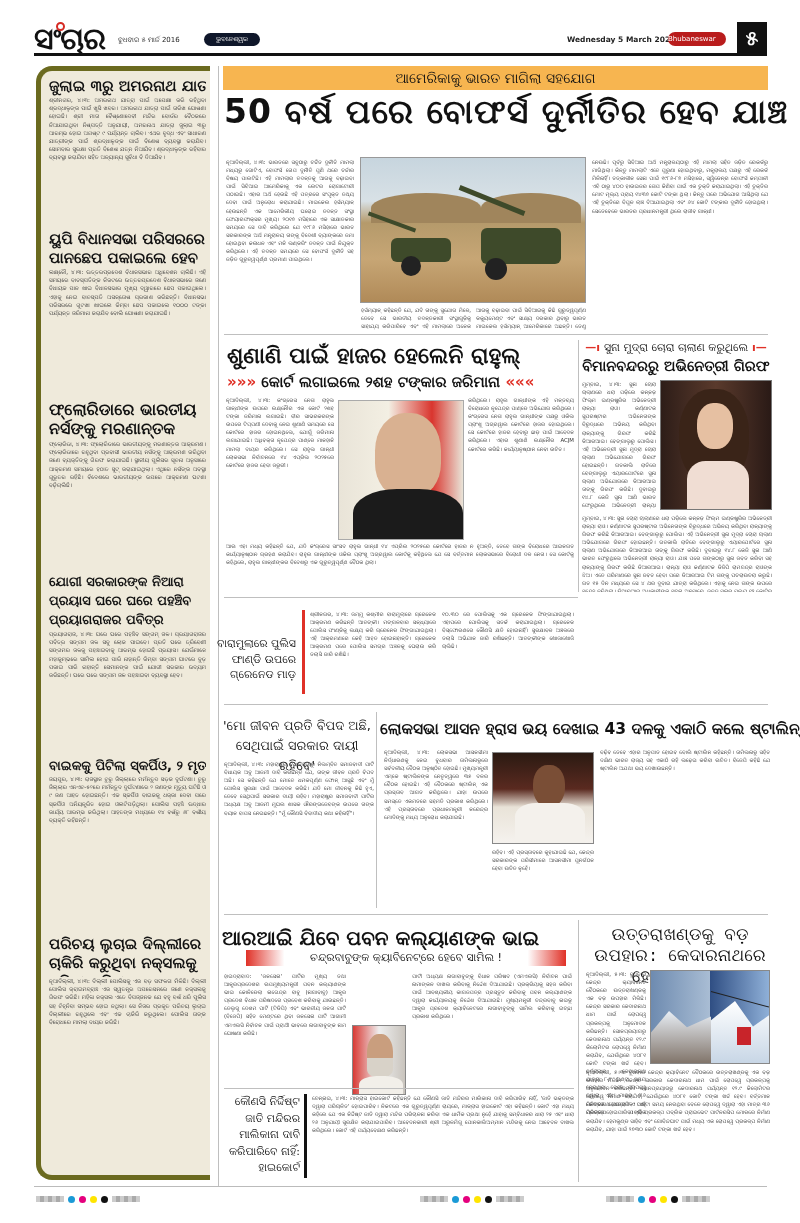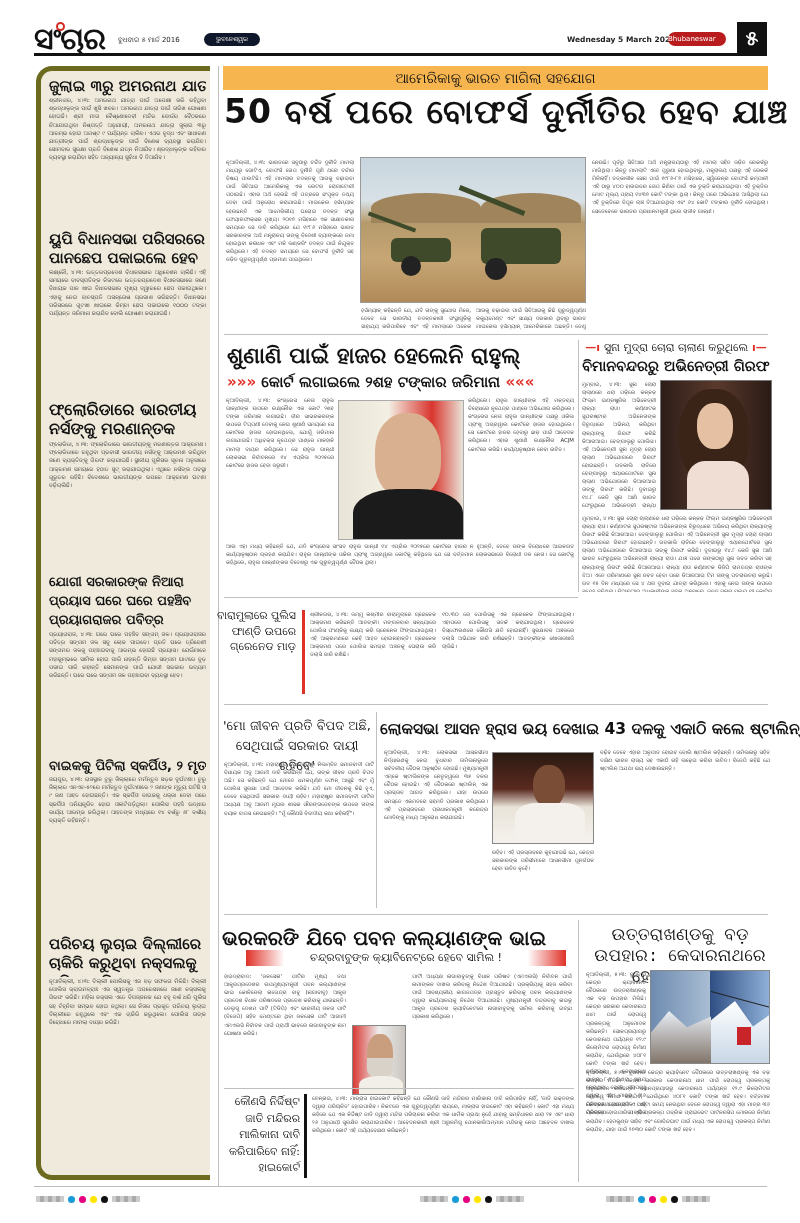--- a/index.html
+++ b/index.html
@@ -62,21 +62,21 @@
   .kedar-photo .cable { position:absolute; left: 60px; top: 20px; width: 60px; height: 1px; background:#222; transform: rotate(15deg); transform-origin:left; }
 
   .h-rahul { position:absolute; left: 227px; top: 342px; width: 290px; font-size: 22px; font-weight: bold; line-height: 28px; white-space: nowrap; }
   .h-rahul-sub { position:absolute; left: 227px; top: 373px; width: 290px; font-size: 15px; font-weight:bold; line-height: 18px; text-align:center; white-space:nowrap; }
   .h-rahul-sub .arr { color:#e03127; font-weight:bold; }
 
   .h-actress-kicker { position:absolute; left: 582px; top: 340px; width: 188px; font-size: 11px; line-height: 16px; text-align:center; white-space: nowrap; }
   .h-actress-kicker .bar { color:#e03127; font-weight:bold; }
   .h-actress { position:absolute; left: 582px; top: 356px; width: 188px; font-size: 14.5px; font-weight:bold; line-height: 20px; text-align:center; white-space: nowrap; }
 
-  .h-baramulla { position:absolute; left: 214px; top: 608px; width: 82px; font-size: 11px; line-height: 15.5px; text-align: right; }
+  .h-baramulla { position:absolute; left: 214px; top: 636px; width: 82px; font-size: 11px; line-height: 15.5px; text-align: right; }
   .red-vbar { position:absolute; width: 3px; background:#e03127; }
 
   .h-life { position:absolute; left: 222px; top: 716px; width: 150px; font-size: 13px; line-height: 20px; text-align:center; white-space: nowrap; }
   .h-stalin { position:absolute; left: 380px; top: 718px; width: 390px; font-size: 15.5px; font-weight:bold; line-height: 22px; white-space: nowrap; text-align:center; }
 
   .h-pawan { position:absolute; left: 222px; top: 925px; width: 350px; font-size: 20px; font-weight: bold; line-height: 26px; white-space:nowrap; }
   .h-pawan-sub { position:absolute; left: 246px; top: 950px; width: 320px; height: 16px; background: linear-gradient(90deg, #e03127 0%, #fff 12%, #fff 88%, #e03127 100%); text-align:center; font-size: 11px; line-height:16px; white-space:nowrap; }
 
   .h-kedar { position:absolute; left: 585px; top: 925px; width: 190px; font-size: 17px; line-height: 21px; text-align:center; white-space:nowrap;font-family:Liberation Mono, monospace; }
 
@@ -198,21 +198,21 @@
 <div class="body" style="left:384px;top:748px;width:104px;height:160px">ନୂଆଦିଲ୍ଲୀ, ୪।୩: ଲୋକସଭା ଆସନସୀମା ନିର୍ଦ୍ଧାରଣକୁ ନେଇ ବୁଧବାର ତାମିଲନାଡୁରେ ସର୍ବଦଳୀୟ ବୈଠକ ଅନୁଷ୍ଠିତ ହୋଇଛି। ମୁଖ୍ୟମନ୍ତ୍ରୀ ଏମ୍‌କେ ଷ୍ଟାଲିନଙ୍କ ନେତୃତ୍ୱରେ ୩୫ ଦଳର ବୈଠକ ହୋଇଛି। ଏହି ବୈଠକରେ ଷ୍ଟାଲିନ୍ ଏକ ପ୍ରସ୍ତାବ ଆଗତ କରିଥିଲେ। ଯାହା ଉପରେ ସମସ୍ତେ ଏକମତରେ ସହମତି ପ୍ରକାଶ କରିଥିଲେ। ଏହି ପ୍ରସ୍ତାବରେ ପ୍ରଧାନମନ୍ତ୍ରୀ ନରେନ୍ଦ୍ର ମୋଦିଙ୍କୁ ମଧ୍ୟ ଅନୁରୋଧ କରାଯାଇଛି।</div>
 <div class="photo stalin-photo">
   <div class="face"></div>
   <div class="shirt"></div>
 </div>
 <div class="body" style="left:492px;top:848px;width:102px;height:60px">ରହିବ। ଏହି ପ୍ରସ୍ତାବରେ କୁହାଯାଇଛି ଯେ, କେନ୍ଦ୍ର ସରକାରଙ୍କ ପରିସୀମାରେ ଆସନସୀମା ପୁନର୍ଗଠନ ହେବା ଉଚିତ ନୁହେଁ।</div>
 <div class="body" style="left:600px;top:748px;width:170px;height:160px">ବଢ଼ିବ ତେବେ ଏହାର ଅନୁପାତ ହୋଇବ ବୋଲି ଷ୍ଟାଲିନ କହିଛନ୍ତି। ତାମିଲନାଡୁ ସହିତ ଦକ୍ଷିଣ ଭାରତ ରାଜ୍ୟ ସହ ଏକାଠି ରହି ଲଢ଼େଇ କରିବା ଉଚିତ। ବିଜେପି କହିଛି ଯେ ଷ୍ଟାଲିନ ଅଯଥା ଭୟ ଦେଖାଉଛନ୍ତି।</div>
 
 <div class="hrule" style="left:224px;top:914px;width:544px"></div>
 
-<div class="h-pawan">ଭରକରଙି ଯିବେ ପବନ କଲ୍ୟାଣଙ୍କ ଭାଇ</div>
+<div class="h-pawan">ଆରଆଇି ଯିବେ ପବନ କଲ୍ୟାଣଙ୍କ ଭାଇ</div>
 <div class="h-pawan-sub">ଚନ୍ଦ୍ରବାବୁଙ୍କ କ୍ୟାବିନେଟ୍‌ରେ ହେବେ ସାମିଲ !</div>
 <div class="body" style="left:224px;top:972px;width:122px;height:110px">ହାଇଦ୍ରାବାଦ: 'ଜନସେନା' ପାର୍ଟିର ମୁଖ୍ୟ ତଥା ଆନ୍ଧ୍ରପ୍ରଦେଶର ଉପମୁଖ୍ୟମନ୍ତ୍ରୀ ପବନ କଲ୍ୟାଣଙ୍କ ଭାଇ କୋନିଡେଲା ନାଗେନ୍ଦ୍ର ବାବୁ (ନାଗାବାବୁ) ଆନ୍ଧ୍ର ପ୍ରଦେଶ ବିଧାନ ପରିଷଦରେ ପ୍ରବେଶ କରିବାକୁ ଯାଉଛନ୍ତି। ତେଲୁଗୁ ଦେଶମ ପାର୍ଟି (ଟିଡିପି) ଏବଂ ଭାରତୀୟ ଜନତା ପାର୍ଟି (ବିଜେପି) ସହିତ ମେଣ୍ଟରେ ଥିବା ଜନସେନା ପାର୍ଟି ଆଗାମୀ ଏମଏଲସି ନିର୍ବାଚନ ପାଇଁ ପ୍ରାର୍ଥୀ ଭାବରେ ନାଗାବାବୁଙ୍କ ନାମ ଘୋଷଣା କରିଛି।</div>
 <div class="photo pawan-photo">
   <div class="face"></div>
   <div class="beard"></div>
   <div class="body2"></div>
 </div>
 <div class="body" style="left:412px;top:972px;width:160px;height:110px">ପାର୍ଟୀ ଅଧ୍ୟକ୍ଷ ନାଗାବାବୁଙ୍କୁ ବିଧାନ ପରିଷଦ (ଏମଏଲସି) ନିର୍ବାଚନ ପାଇଁ ନାମାଙ୍କନ ଦାଖଲ କରିବାକୁ ନିର୍ଦ୍ଦେଶ ଦିଆଯାଇଛି। ପ୍ରକ୍ରିୟାକୁ ସହଜ କରିବା ପାଇଁ ଆବଶ୍ୟକୀୟ କାଗଜପତ୍ର ପ୍ରସ୍ତୁତ କରିବାକୁ ପବନ କଲ୍ୟାଣଙ୍କ ଦ୍ୱାରା କାର୍ଯ୍ୟାଳୟକୁ ନିର୍ଦ୍ଦେଶ ଦିଆଯାଇଛି। ମୁଖ୍ୟମନ୍ତ୍ରୀ ଚନ୍ଦ୍ରବାବୁ ନାଇଡୁ ଆନ୍ଧ୍ର ପ୍ରଦେଶ କ୍ୟାବିନେଟରେ ନାଗାବାବୁଙ୍କୁ ସାମିଲ କରିବାକୁ ଇଚ୍ଛା ପ୍ରକାଶ କରିଥିଲେ।</div>
 
 <div class="vrule" style="left:578px;top:920px;height:262px"></div>

